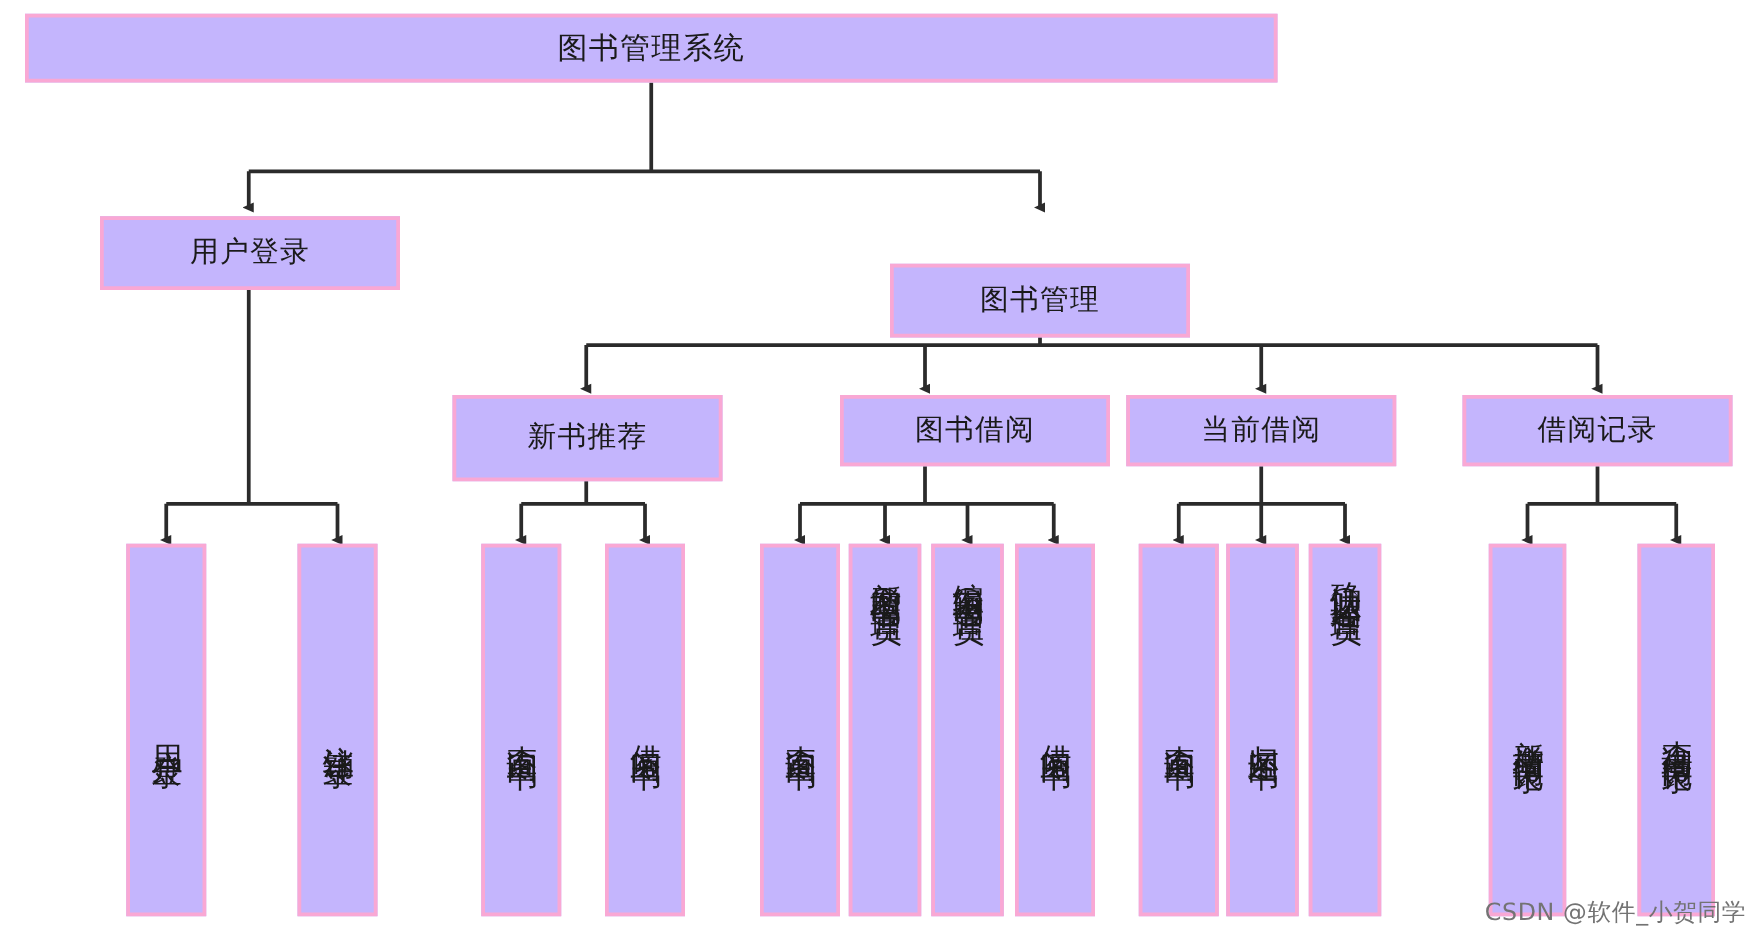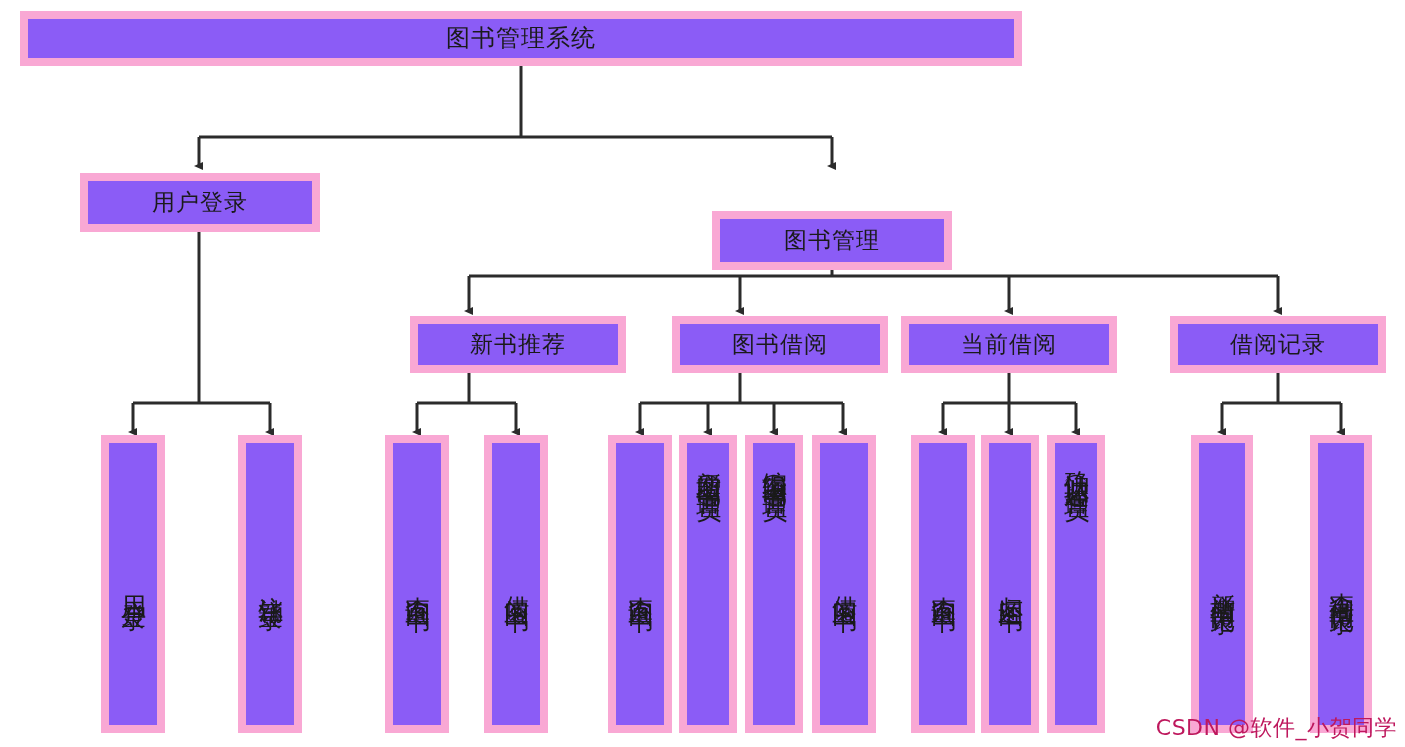--- a/index.html
+++ b/index.html
@@ -22,22 +22,22 @@
     position: absolute;
     left: 0;
     top: 0;
     width: 1405px;
     height: 747px;
     pointer-events: none;
   }
   .node {
     position: absolute;
     box-sizing: border-box;
-    background: #8b5cf6;
-    border: 8px solid #f9a8d4;
+    background: #c4b5fd;
+    border: 3px solid #f9a8d4;
     display: flex;
     align-items: center;
     justify-content: center;
     color: #1a1a1a;
   }
   .node .lbl {
     display: block;
     text-align: center;
     line-height: 1.15;
     white-space: nowrap;
@@ -66,22 +66,22 @@
     white-space: nowrap;
   }
   .node.vert.short {
     align-items: center;
     padding-top: 0;
   }
   .watermark {
     position: absolute;
     right: 8px;
     bottom: 4px;
-    font-size: 22px;
-    color: #be185d;
+    font-size: 19px;
+    color: #737373;
     letter-spacing: 0.5px;
     white-space: nowrap;
     user-select: none;
   }
 </style>
 </head>
 <body>
 
 <div id="canvas">
 
@@ -140,21 +140,21 @@
   </div>
 
   <div class="node horiz" style="left:80px; top:173px; width:240px; height:59px;">
     <span class="lbl">用户登录</span>
   </div>
 
   <div class="node horiz" style="left:712px; top:173px; width:240px; height:59px;margin-top:38px;">
     <span class="lbl">图书管理</span>
   </div>
 
-  <div class="node horiz" style="left:362px; top:316px; width:216px; height:57px;margin-left:48px;">
+  <div class="node horiz" style="left:362px; top:316px; width:216px; height:69px;">
     <span class="lbl">新书推荐</span>
   </div>
 
   <div class="node horiz" style="left:632px; top:316px; width:216px; height:57px;margin-left:40px;">
     <span class="lbl">图书借阅</span>
   </div>
 
   <div class="node horiz" style="left:1170px; top:316px; width:216px; height:57px;">
     <span class="lbl">借阅记录</span>
   </div>

